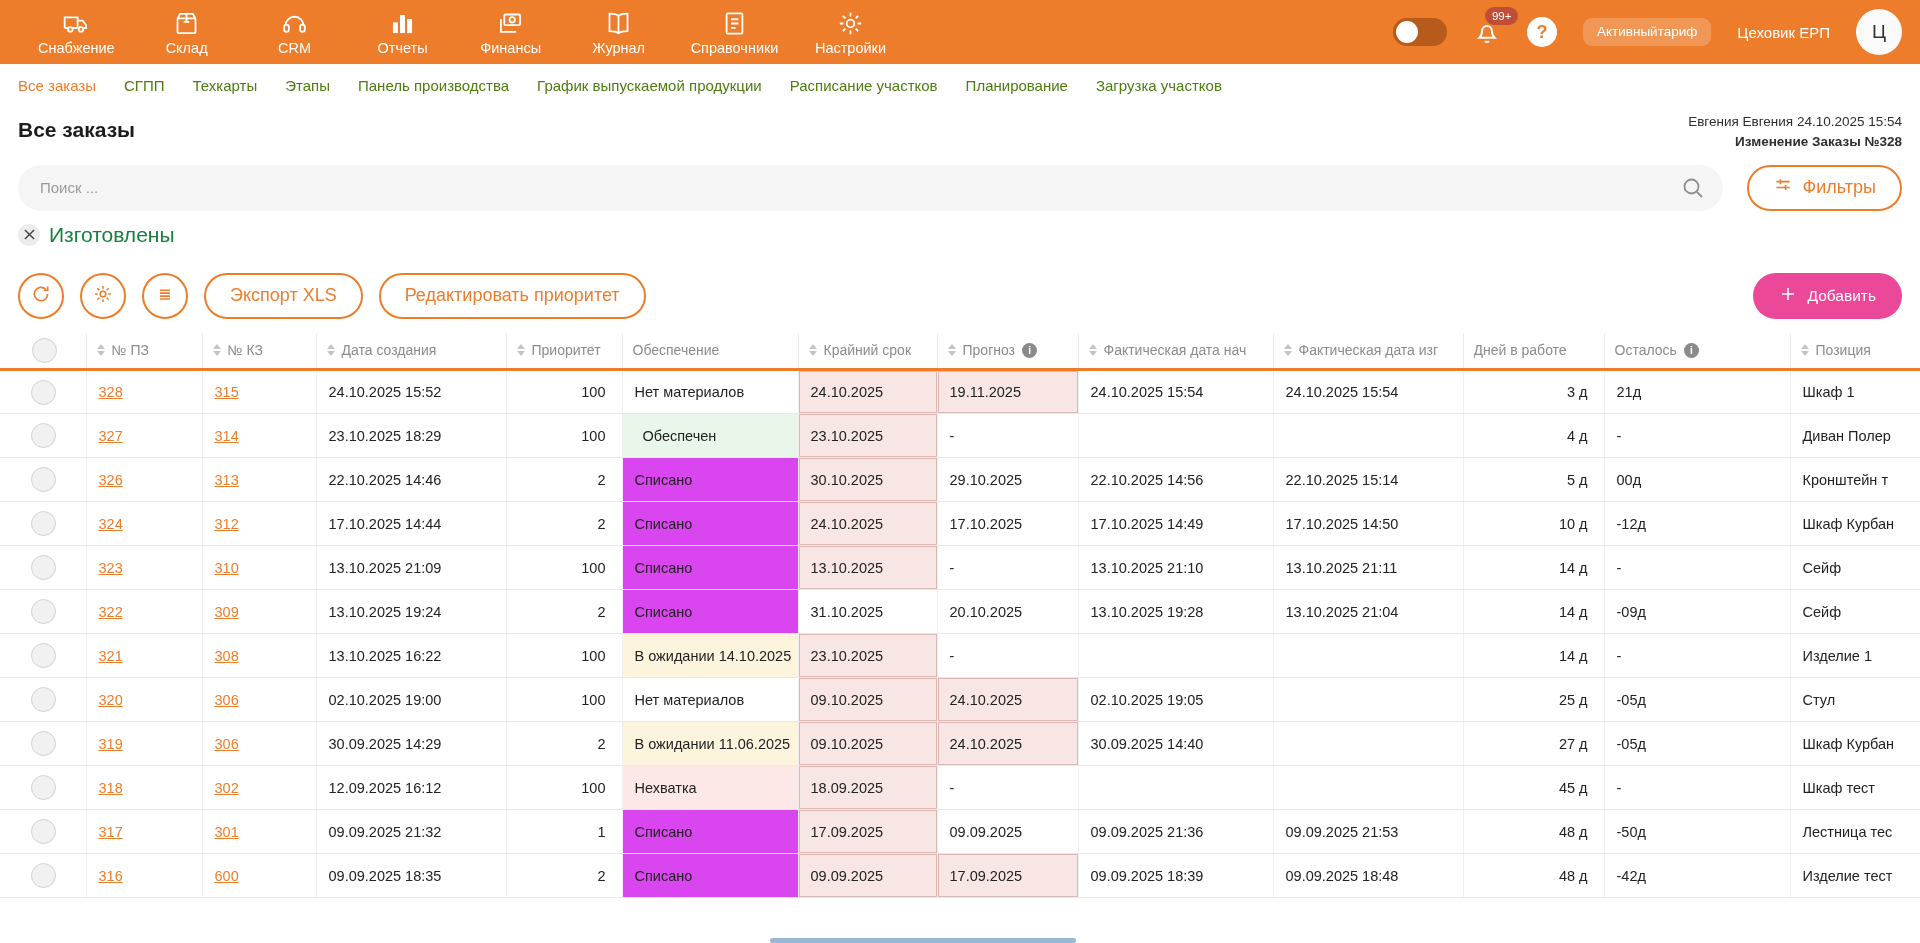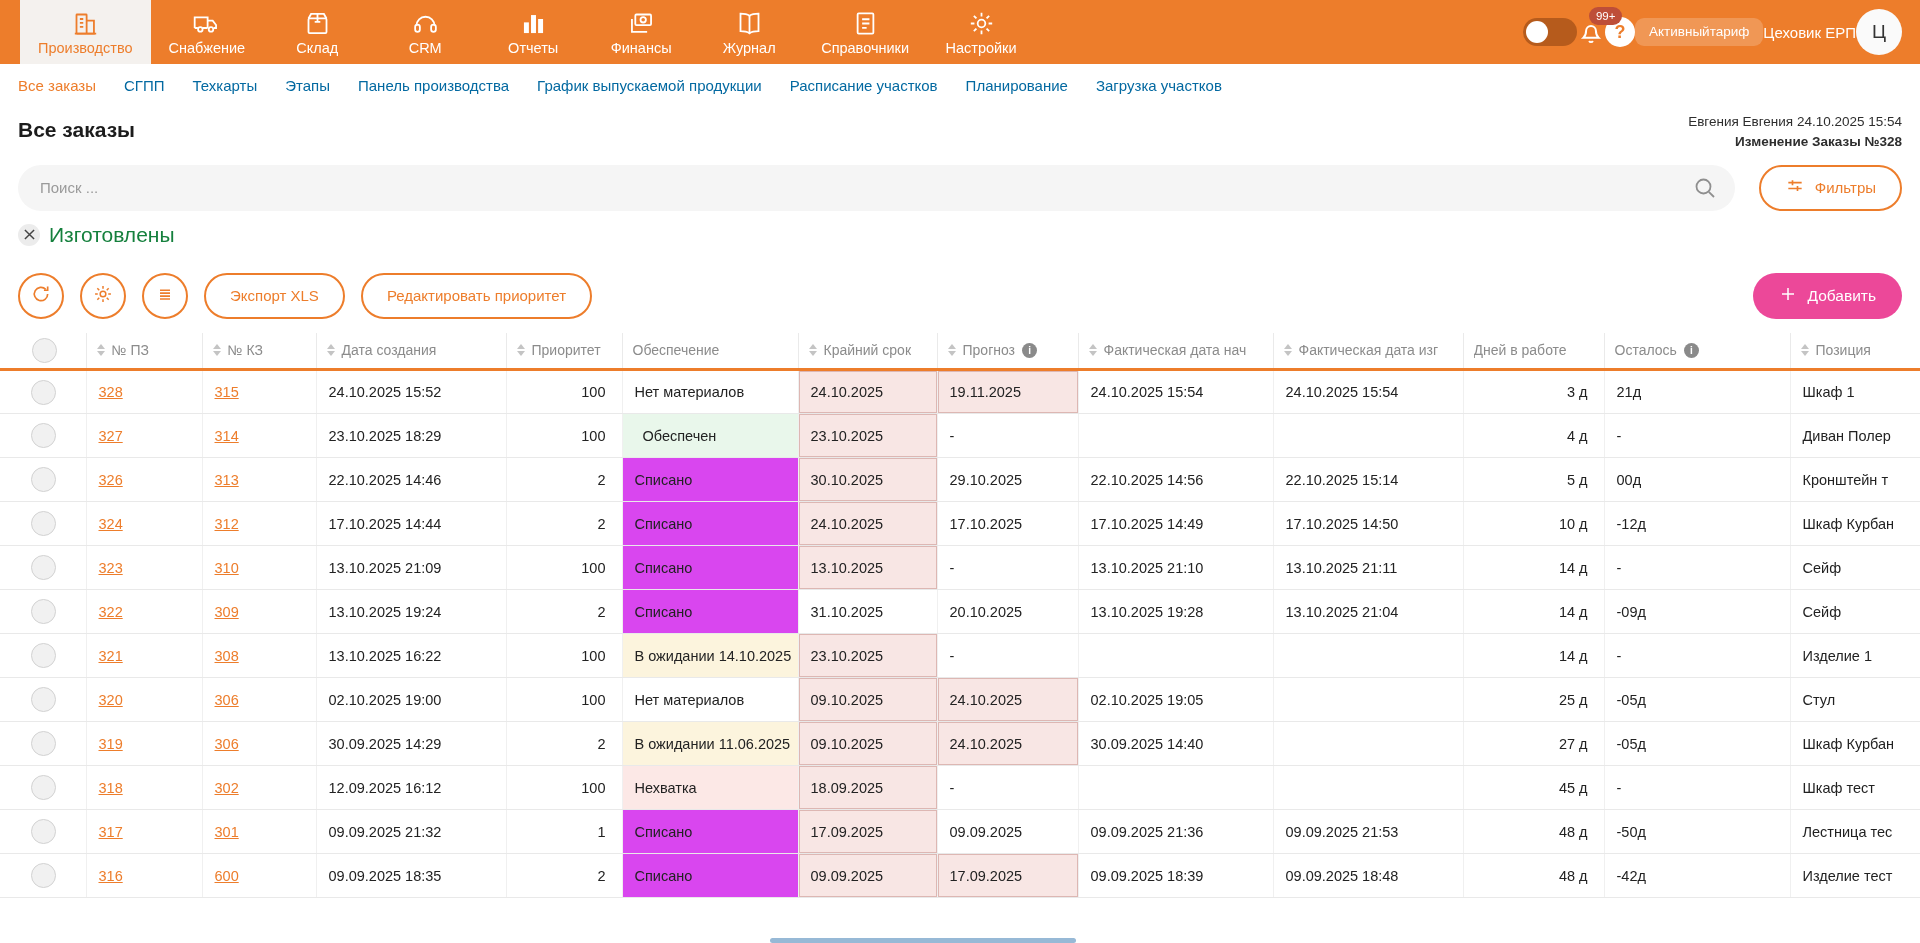--- a/index.html
+++ b/index.html
@@ -7,58 +7,58 @@
     font-family:"Liberation Sans","DejaVu Sans",sans-serif; color:#222; }
 
   
   .topbar { height:64px; background:#ED7D2B; display:flex; align-items:stretch; justify-content:space-between; }
   .tabs { display:flex; align-items:stretch; padding-left:20px; }
   .tab { display:flex; flex-direction:column; align-items:center; justify-content:flex-end;
          padding:6px 18px 8px; min-width:108px; color:#fff; cursor:pointer; }
   .tab.active { background:#f4f1ee; color:#ED7D2B; }
   .tab-icon svg { width:27px; height:27px; display:block; }
   .tab-label { font-size:14.5px; margin-top:3px; white-space:nowrap; }
-  .topbar-right { display:flex; align-items:center; padding-right:18px; }
+  .topbar-right { display:flex; align-items:center; gap:26px; padding-right:18px; }
   .toggle { width:54px; height:28px; border-radius:14px; background:rgba(92,38,4,.38); position:relative; cursor:pointer; }
   .toggle .knob { position:absolute; left:3px; top:3px; width:22px; height:22px; border-radius:50%; background:#fff; }
   .bell-wrap { position:relative; color:#fff; }
   .bell-wrap svg { width:28px; height:28px; display:block; }
   .badge { position:absolute; top:-11px; left:12px; background:#BE4E38; color:#fff; font-size:11.5px;
            padding:3px 7px; border-radius:11px; white-space:nowrap; }
   .help { width:30px; height:30px; border-radius:50%; background:#fff; color:#ED7D2B;
           display:flex; align-items:center; justify-content:center; font-size:18px; font-weight:bold; cursor:pointer; }
   .tariff { border:none; background:rgba(255,255,255,.20); color:#fff; border-radius:9px;
             padding:6px 14px; font-size:13.5px; line-height:1.25; text-align:left; cursor:pointer;
             font-family:inherit; display:flex; flex-direction:row; }
   .brand { color:#fff; font-size:15px; white-space:nowrap; }
   .avatar { width:46px; height:46px; border-radius:50%; background:#fafafa; color:#333;
             display:flex; align-items:center; justify-content:center; font-size:19px; cursor:pointer; }
 
   
   .subnav { height:42px; display:flex; align-items:center; gap:28px; padding:0 18px; background:#fff; }
-  .subnav-item { font-size:15px; color:#0369a1; white-space:nowrap; cursor:pointer; }
+  .subnav-item { font-size:15px; color:#4d7c0f; white-space:nowrap; cursor:pointer; }
   .subnav-item.active { color:#ED7D2B; }
 
   
   .title-row { display:flex; justify-content:space-between; align-items:flex-start; padding:12px 18px 4px; }
   h1 { font-size:21px; color:#1c1c1c; }
   .audit { text-align:right; font-size:13.5px; color:#2e2e2e; line-height:1.5; margin-top:-6px; }
   .audit .bold { font-weight:bold; }
 
   
   .search-row { display:flex; align-items:center; gap:24px; padding:8px 18px 0; }
   .search { flex:1; position:relative; }
   .search input { width:100%; height:46px; border:none; outline:none; background:#f5f5f5;
                   border-radius:23px; padding:0 52px 0 22px; font-size:15px; font-family:inherit; color:#333; }
   .search input::placeholder { color:#9a9a9a; }
   .search .search-ic { position:absolute; right:18px; top:11px; color:#8f8f8f; }
   .search .search-ic svg { width:24px; height:24px; }
   .btn-outline { display:inline-flex; align-items:center; gap:10px; height:46px; padding:0 24px;
                  border:2px solid #ED7D2B; border-radius:23px; background:#fff; color:#ED7D2B;
-                 font-size:15px; font-family:inherit; cursor:pointer; white-space:nowrap; }
+                 font-size:18px; font-family:inherit; cursor:pointer; white-space:nowrap; }
   .btn-outline svg { width:20px; height:20px; }
 
   
   .chip-row { display:flex; align-items:center; gap:9px; padding:12px 18px 0; }
   .chip-x { width:22px; height:22px; border-radius:50%; border:none; background:#ececec; color:#444;
             font-size:11px; display:flex; align-items:center; justify-content:center; cursor:pointer; }
   .chip-label { color:#15803d; font-size:21px; cursor:pointer; }
 
   
   .actions-row { display:flex; align-items:center; gap:16px; padding:26px 18px 0; }
@@ -99,30 +99,20 @@
   td.sup-red { background:#fce8e6; }
 
   .hthumb { position:absolute; left:770px; bottom:0; width:306px; height:5px;
             border-radius:3px; background:#97b9d6; z-index:6; cursor:grab; }
 </style>
 </head>
 <body>
 
 <header class="topbar">
   <nav class="tabs" id="topbar-tabs">
-      <div class="tab active">
-        <span class="tab-icon">
-          <svg viewBox="0 0 24 24" fill="none" stroke="currentColor" stroke-width="1.6">
-            <rect x="4" y="4" width="9" height="17" rx="0.5"></rect>
-            <path d="M13 9.5h6.5V21H13"></path>
-            <path d="M7 8h3M7 11.5h3M7 15h3M2.5 21h19"></path>
-          </svg>
-        </span>
-        <span class="tab-label">Производство</span>
-      </div>
       <div class="tab">
         <span class="tab-icon">
           <svg viewBox="0 0 24 24" fill="none" stroke="currentColor" stroke-width="1.6">
             <path d="M1.5 16V6.5H13V16"></path>
             <path d="M13 9.5h4.5l3 3.8V16h-2"></path>
             <circle cx="6.5" cy="17.3" r="2"></circle>
             <circle cx="16" cy="17.3" r="2"></circle>
             <path d="M1.5 16h2.8M8.7 16H13"></path>
           </svg>
         </span>

